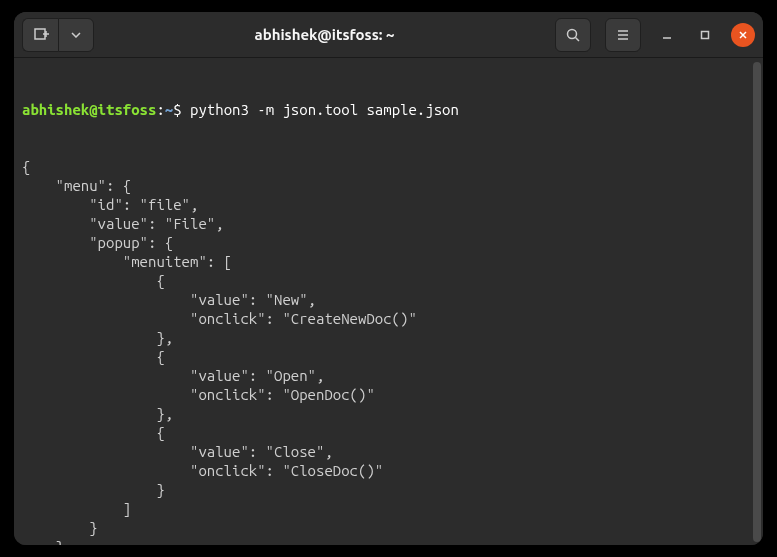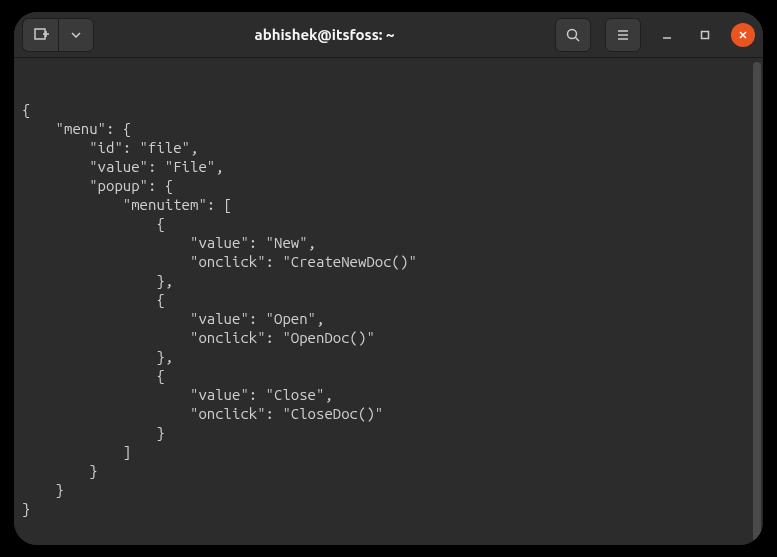--- a/index.html
+++ b/index.html
@@ -12,21 +12,21 @@
     font-family: "Ubuntu Mono", "DejaVu Sans Mono", monospace;
     overflow: hidden;
   }
   .window {
     position: absolute;
     top: 12px;
     left: 14px;
     width: 749px;
     height: 533px;
     background: #2c2c2c;
-    border-radius: 23px;
+    border-radius: 12px;
     overflow: hidden;
     box-shadow: 0 4px 20px rgba(0,0,0,0.6);
   }
   .titlebar {
     height: 46px;
     background: #2c2c2c;
     display: flex;
     align-items: center;
     padding: 0 8px;
     border-bottom: 1px solid #1a1a1a;
@@ -159,20 +159,21 @@
       <div class="win-btn close">
         <svg width="12" height="12" viewBox="0 0 12 12">
           <line x1="3" y1="3" x2="9" y2="9" stroke="#fff" stroke-width="1.5"></line>
           <line x1="9" y1="3" x2="3" y2="9" stroke="#fff" stroke-width="1.5"></line>
         </svg>
       </div>
     </div>
   </div>
 
   <div class="terminal">
+    <div><span class="prompt-user">abhishek@itsfoss</span><span class="prompt-colon">:</span><span class="prompt-path">~</span><span class="prompt-dollar">$</span> <span class="cmd">python3 -m json.tool sample.json</span></div>
     <div class="output" id="output-block">{
     "menu": {
         "id": "file",
         "value": "File",
         "popup": {
             "menuitem": [
                 {
                     "value": "New",
                     "onclick": "CreateNewDoc()"
                 },

